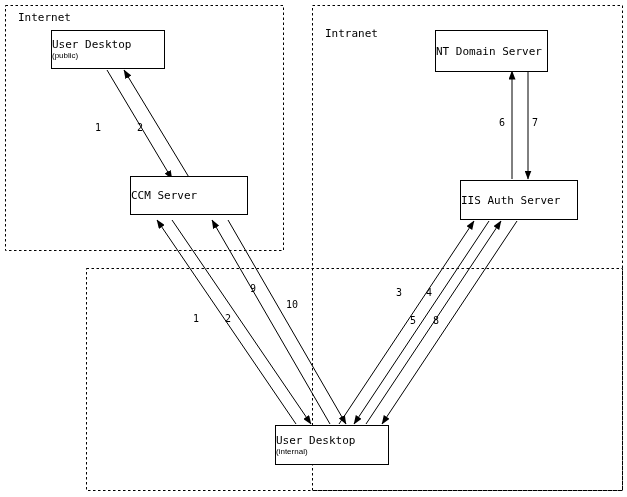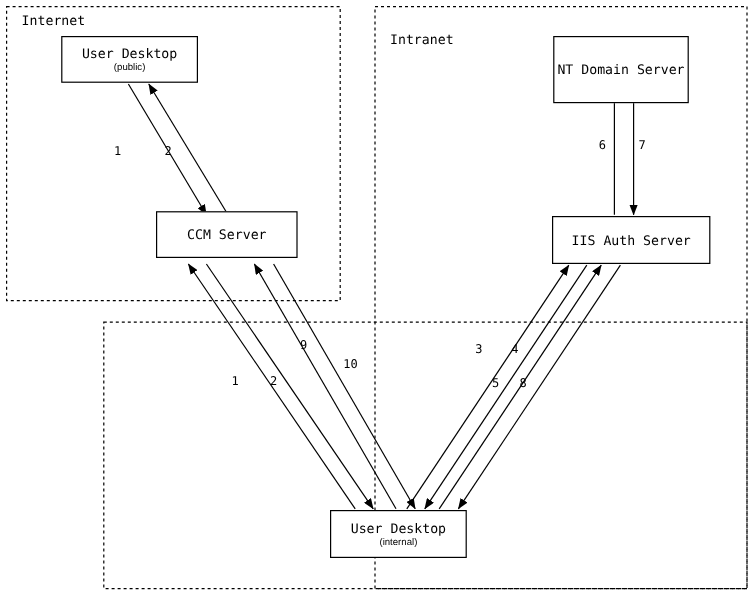--- a/index.html
+++ b/index.html
@@ -7,21 +7,21 @@
        font-family:"DejaVu Sans Mono","Liberation Mono",monospace;}
   #canvas{position:relative;width:627px;height:497px;background:#ffffff;}
   svg.layer{position:absolute;left:0;top:0;width:627px;height:497px;}
 
   .zone-label{position:absolute;font-size:11px;color:#000;
               font-family:"DejaVu Sans Mono","Liberation Mono",monospace;
               white-space:nowrap;letter-spacing:0px;}
 
   .node{position:absolute;border:1px solid #000;background:#fff;
         box-sizing:border-box;display:flex;flex-direction:column;
-        align-items:center;justify-content:center;}
+        justify-content:center;}
   .node .t1{font-size:11px;color:#000;white-space:nowrap;line-height:13px;
             font-family:"DejaVu Sans Mono","Liberation Mono",monospace;}
   .node .t2{font-size:8px;color:#000;white-space:nowrap;line-height:10px;
             font-family:Liberation Sans, sans-serif;}
 
   .flow-label{position:absolute;font-size:10px;color:#000;white-space:nowrap;
               font-family:"DejaVu Sans Mono","Liberation Mono",monospace;
               transform:translate(-50%,-50%);}
 </style>
 </head>
@@ -62,24 +62,24 @@
     </div>
 
   <div id="nodes">
       <div class="node" style="left: 51px; top: 30px; width: 114px; height: 39px;">
         <div class="t1">User Desktop</div>
         <div class="t2">(public)</div>
       </div>
       <div class="node" style="left: 130px; top: 176px; width: 118px; height: 39px;">
         <div class="t1">CCM Server</div>
       </div>
-      <div class="node" style="left: 461px; top: 30px; width: 113px; height: 56px;">
+      <div class="node" style="left: 435px; top: 30px; width: 113px; height: 42px;">
         <div class="t1">NT Domain Server</div>
       </div>
-      <div class="node" style="left: 460px; top: 180px; width: 132px; height: 40px;">
+      <div class="node" style="left: 460px; top: 180px; width: 118px; height: 40px;">
         <div class="t1">IIS Auth Server</div>
       </div>
       <div class="node" style="left: 275px; top: 425px; width: 114px; height: 40px;">
         <div class="t1">User Desktop</div>
         <div class="t2">(internal)</div>
       </div>
     </div>
 
   <div id="flow-labels">
       <div class="flow-label" style="left: 98px; top: 127px;">1</div>

